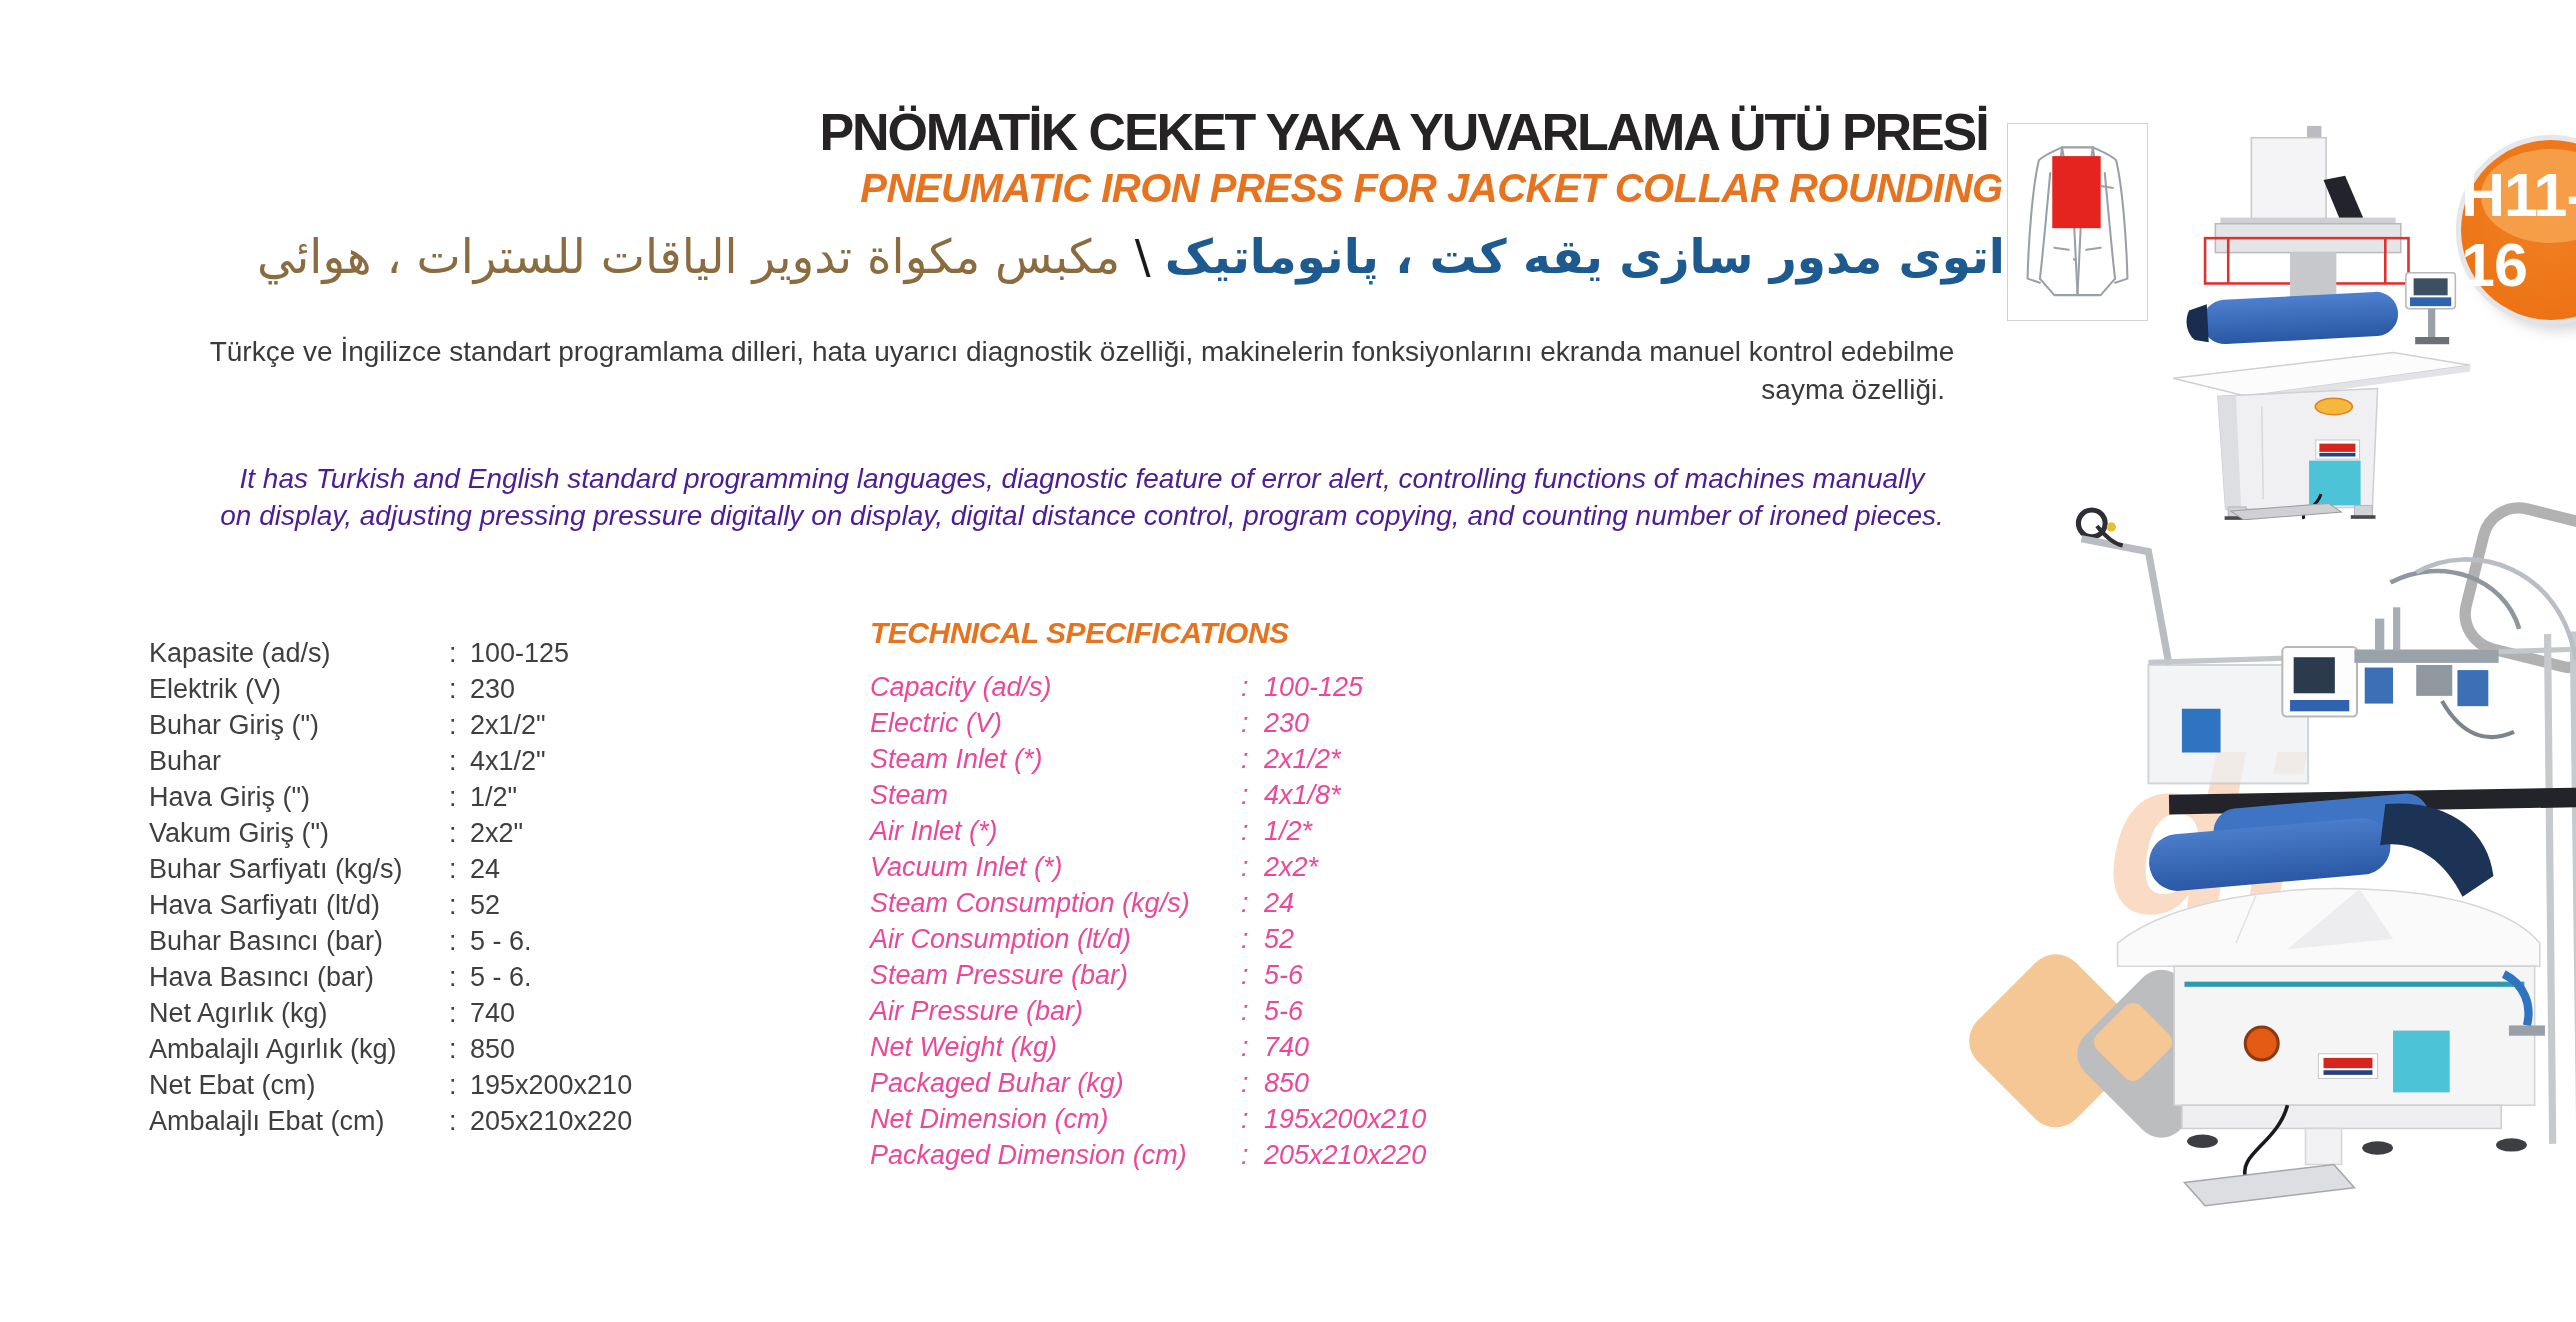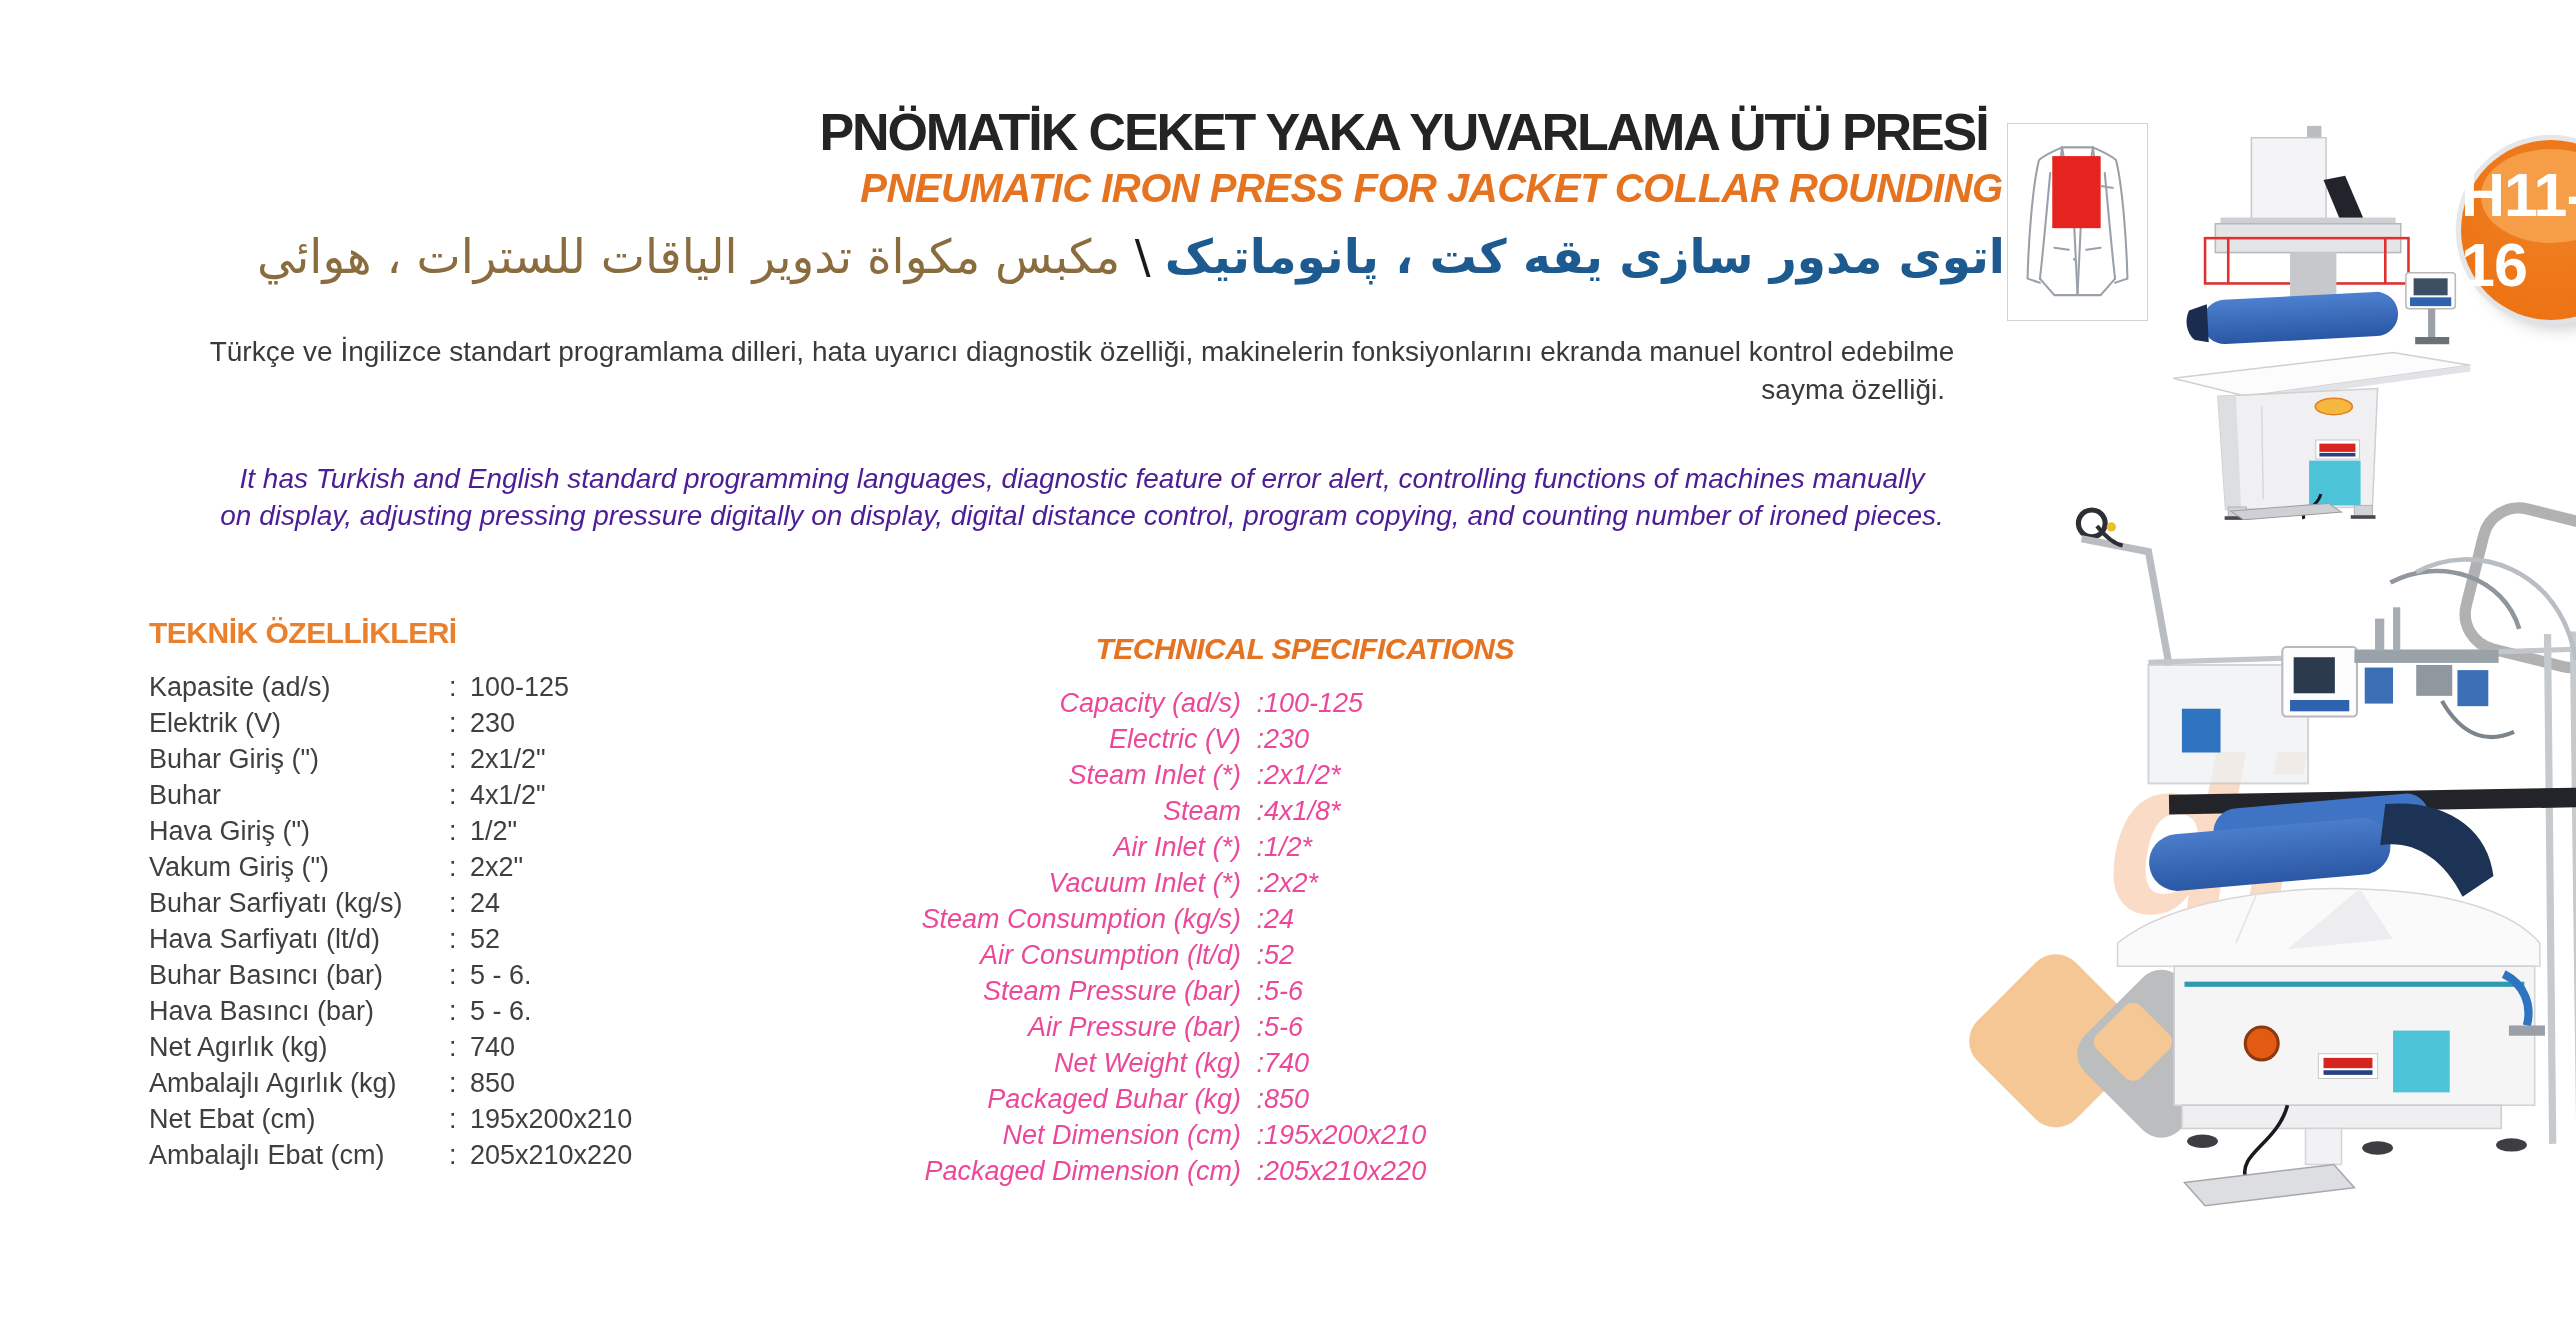--- a/index.html
+++ b/index.html
@@ -22,21 +22,21 @@
   .intro-tr .ln{text-align:center;white-space:nowrap;}
   .intro-tr .ln.last{text-align:right;padding-right:72px;}
   .intro-en{position:absolute;left:147px;top:460px;width:1870px;font-size:28px;line-height:37px;
             font-style:italic;color:#4c1d95;}
   .intro-en .ln{text-align:center;white-space:nowrap;}
 
   
   .spec-header{font-size:30px;font-weight:700;letter-spacing:-0.5px;color:#e8802e;white-space:nowrap;}
   .spec-header.it{font-style:italic;color:#e5731f;}
   .spec-tr{position:absolute;left:149px;top:616px;width:567px;}
-  .spec-en{position:absolute;left:870px;top:632px;width:644px;text-align:right;}
+  .spec-en{position:absolute;left:870px;top:616px;width:644px;}
   .spec-rows{margin-top:21.6px;}
   .spec-row{display:flex;height:36px;align-items:baseline;font-size:27px;}
   .spec-tr .spec-row{color:#3f3f3f;}
   .spec-en .spec-row{color:#ec4899;font-style:italic;}
   .spec-tr .lbl{width:300px;white-space:nowrap;}
   .spec-tr .col{width:21px;}
   .spec-en .lbl{width:371px;white-space:nowrap;}
   .spec-en .col{width:23px;}
   .val{white-space:nowrap;}
 
@@ -69,21 +69,20 @@
     <div class="ln">Türkçe ve İngilizce standart programlama dilleri, hata uyarıcı diagnostik özelliği, makinelerin fonksiyonlarını ekranda manuel kontrol edebilme</div>
     <div class="ln last">sayma özelliği.</div>
   </div>
 
   <div class="intro-en">
     <div class="ln">It has Turkish and English standard programming languages, diagnostic feature of error alert, controlling functions of machines manually</div>
     <div class="ln">on display, adjusting pressing pressure digitally on display, digital distance control, program copying, and counting number of ironed pieces.</div>
   </div>
 
   <div class="spec-tr">
-    <div class="spec-header">TEKNİK ÖZELLİKLERİ</div>
     <div class="spec-rows">
 
         <div class="spec-row">
           <span class="lbl">Kapasite (ad/s)</span>
           <span class="col">:</span>
           <span class="val">100-125</span>
         </div>
 
         <div class="spec-row">
           <span class="lbl">Elektrik (V)</span>

